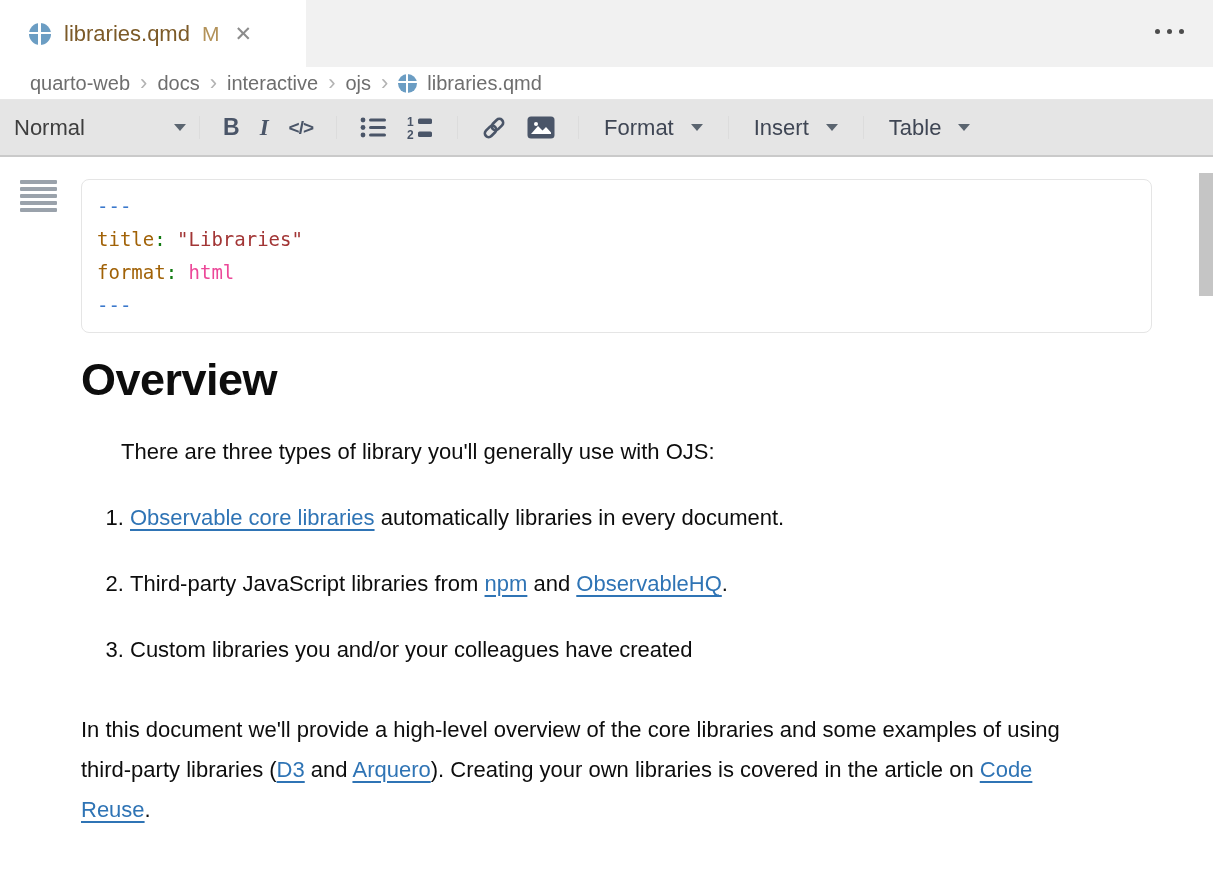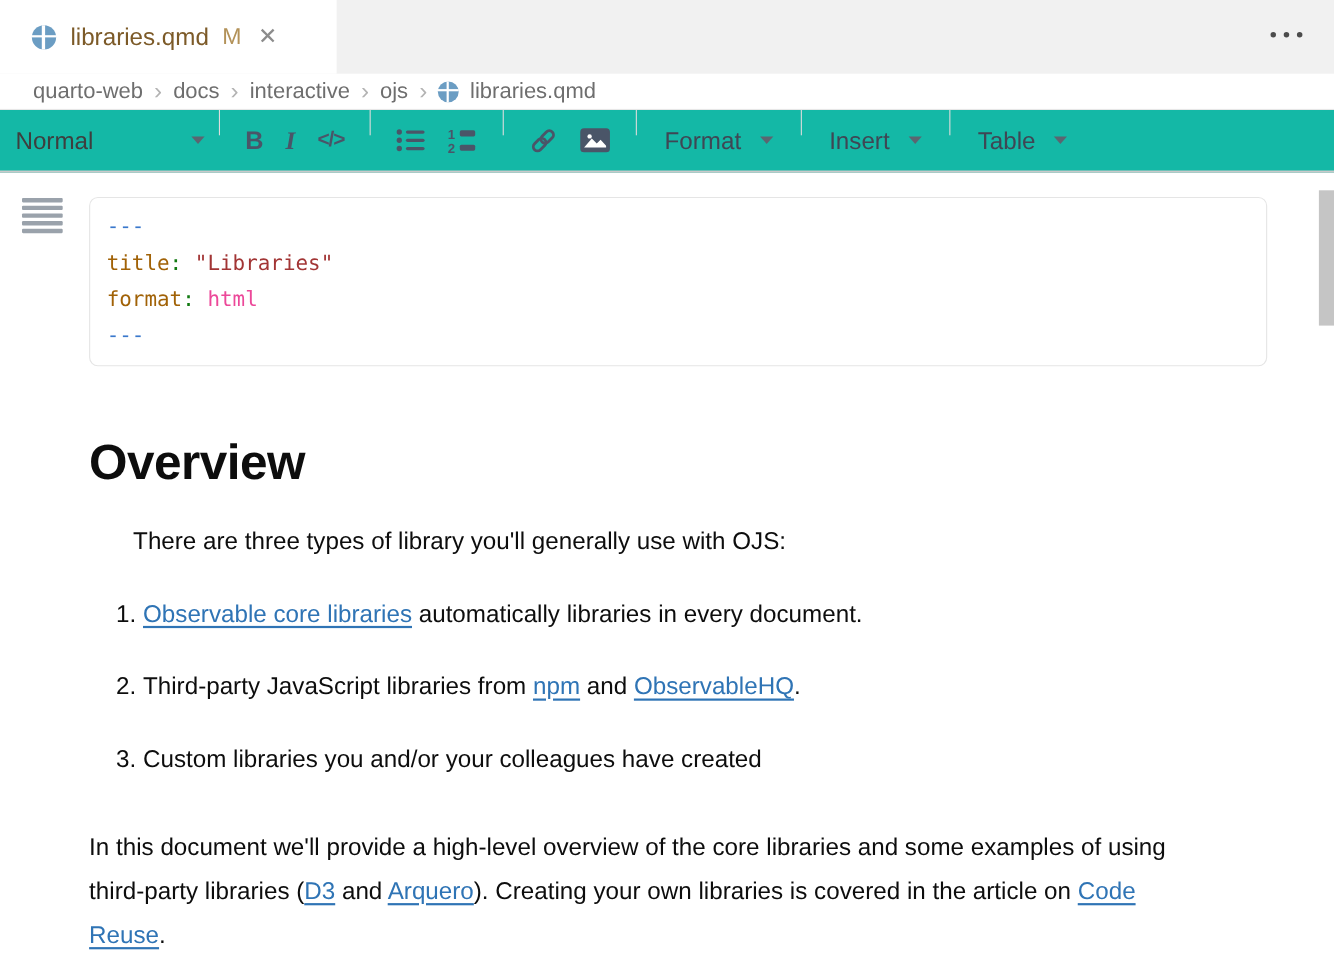--- a/index.html
+++ b/index.html
@@ -22,21 +22,21 @@
   .breadcrumb { height:33px; background:#fff; display:flex; align-items:center;
     padding-left:30px; font-size:20px; color:#6e6e6e; border-bottom:1px solid #e7e7e7; }
   .crumb { white-space:nowrap; cursor:pointer; }
   .crumb-sep { color:#b3b3b3; font-size:22px; margin:0 10px; }
   .crumb-file { display:flex; align-items:center; }
   .crumb-file .quarto-icon { width:19px; height:19px; margin-right:10px; }
   .crumb-file .quarto-icon::before { top:7.5px; height:2px; }
   .crumb-file .quarto-icon::after { left:7.5px; width:2px; }
 
   
-  .toolbar { height:57px; background:#14b8a6; display:flex; 
+  .toolbar { height:57px; background:#e5e5e5; display:flex; align-items:center;
     padding-left:14px; color:#495363; border-bottom:2px solid #cacaca; }
   .style-select { width:172px; display:flex; justify-content:space-between; align-items:center;
     font-size:22px; color:#3e3e3e; cursor:pointer; }
   .caret { width:0; height:0; border-left:6px solid transparent; border-right:6px solid transparent;
     border-top:7px solid #5b6570; }
   .tb-sep { width:1px; height:23px; background:#dcdcdc; margin:0 13px; flex:0 0 auto; }
   .tb-btn { margin:0 10px; cursor:pointer; display:flex; align-items:center; color:#4a5568; }
   .bold-btn { font-weight:700; font-size:23px; }
   .italic-btn { font-style:italic; font-weight:700; font-size:23px; font-family:"Liberation Serif","DejaVu Serif",serif; }
   .code-btn { font-weight:700; font-size:19px; letter-spacing:-1px; }
@@ -49,21 +49,21 @@
   .drag-handle .bar { width:37px; height:4px; background:#9aa2ab; margin-bottom:3px; border-radius:1px; }
 
   .yaml-block { width:1071px; border:1px solid #e5e5e5; border-radius:8px; padding:10px 15px;
     font-family:"DejaVu Sans Mono","Liberation Mono",monospace; font-size:19px; line-height:33px; }
   .yaml-delim { color:#3a78cc; }
   .yaml-key { color:#a16207; }
   .yaml-colon { color:#117a11; }
   .yaml-string { color:#a23535; }
   .yaml-plain { color:#ec4899; }
 
-  .doc-heading { font-size:45px; font-weight:700; letter-spacing:-0.5px; color:#0d0d0d; margin-top:64px; line-height:1; }
+  .doc-heading { font-size:45px; font-weight:700; letter-spacing:-0.5px; color:#0d0d0d; margin-top:24px; line-height:1; }
   .doc-intro { margin-top:37px; font-size:22px; color:#0d0d0d;margin-left:40px; }
   .doc-list { margin-top:33px; padding-left:49px; font-size:22px; color:#0d0d0d; }
   .doc-list li { margin-bottom:26px; line-height:40px; }
   .doc-closing { margin-top:40px; font-size:22px; line-height:40px; max-width:1010px; color:#0d0d0d; }
   a.link { color:#2f74b5; text-decoration:underline; text-underline-offset:3.5px; cursor:pointer; }
 
   
   .scrollbar-thumb { position:absolute; right:0; top:173px; width:14px; height:123px; background:#c5c5c5; }
 </style>
 </head>

